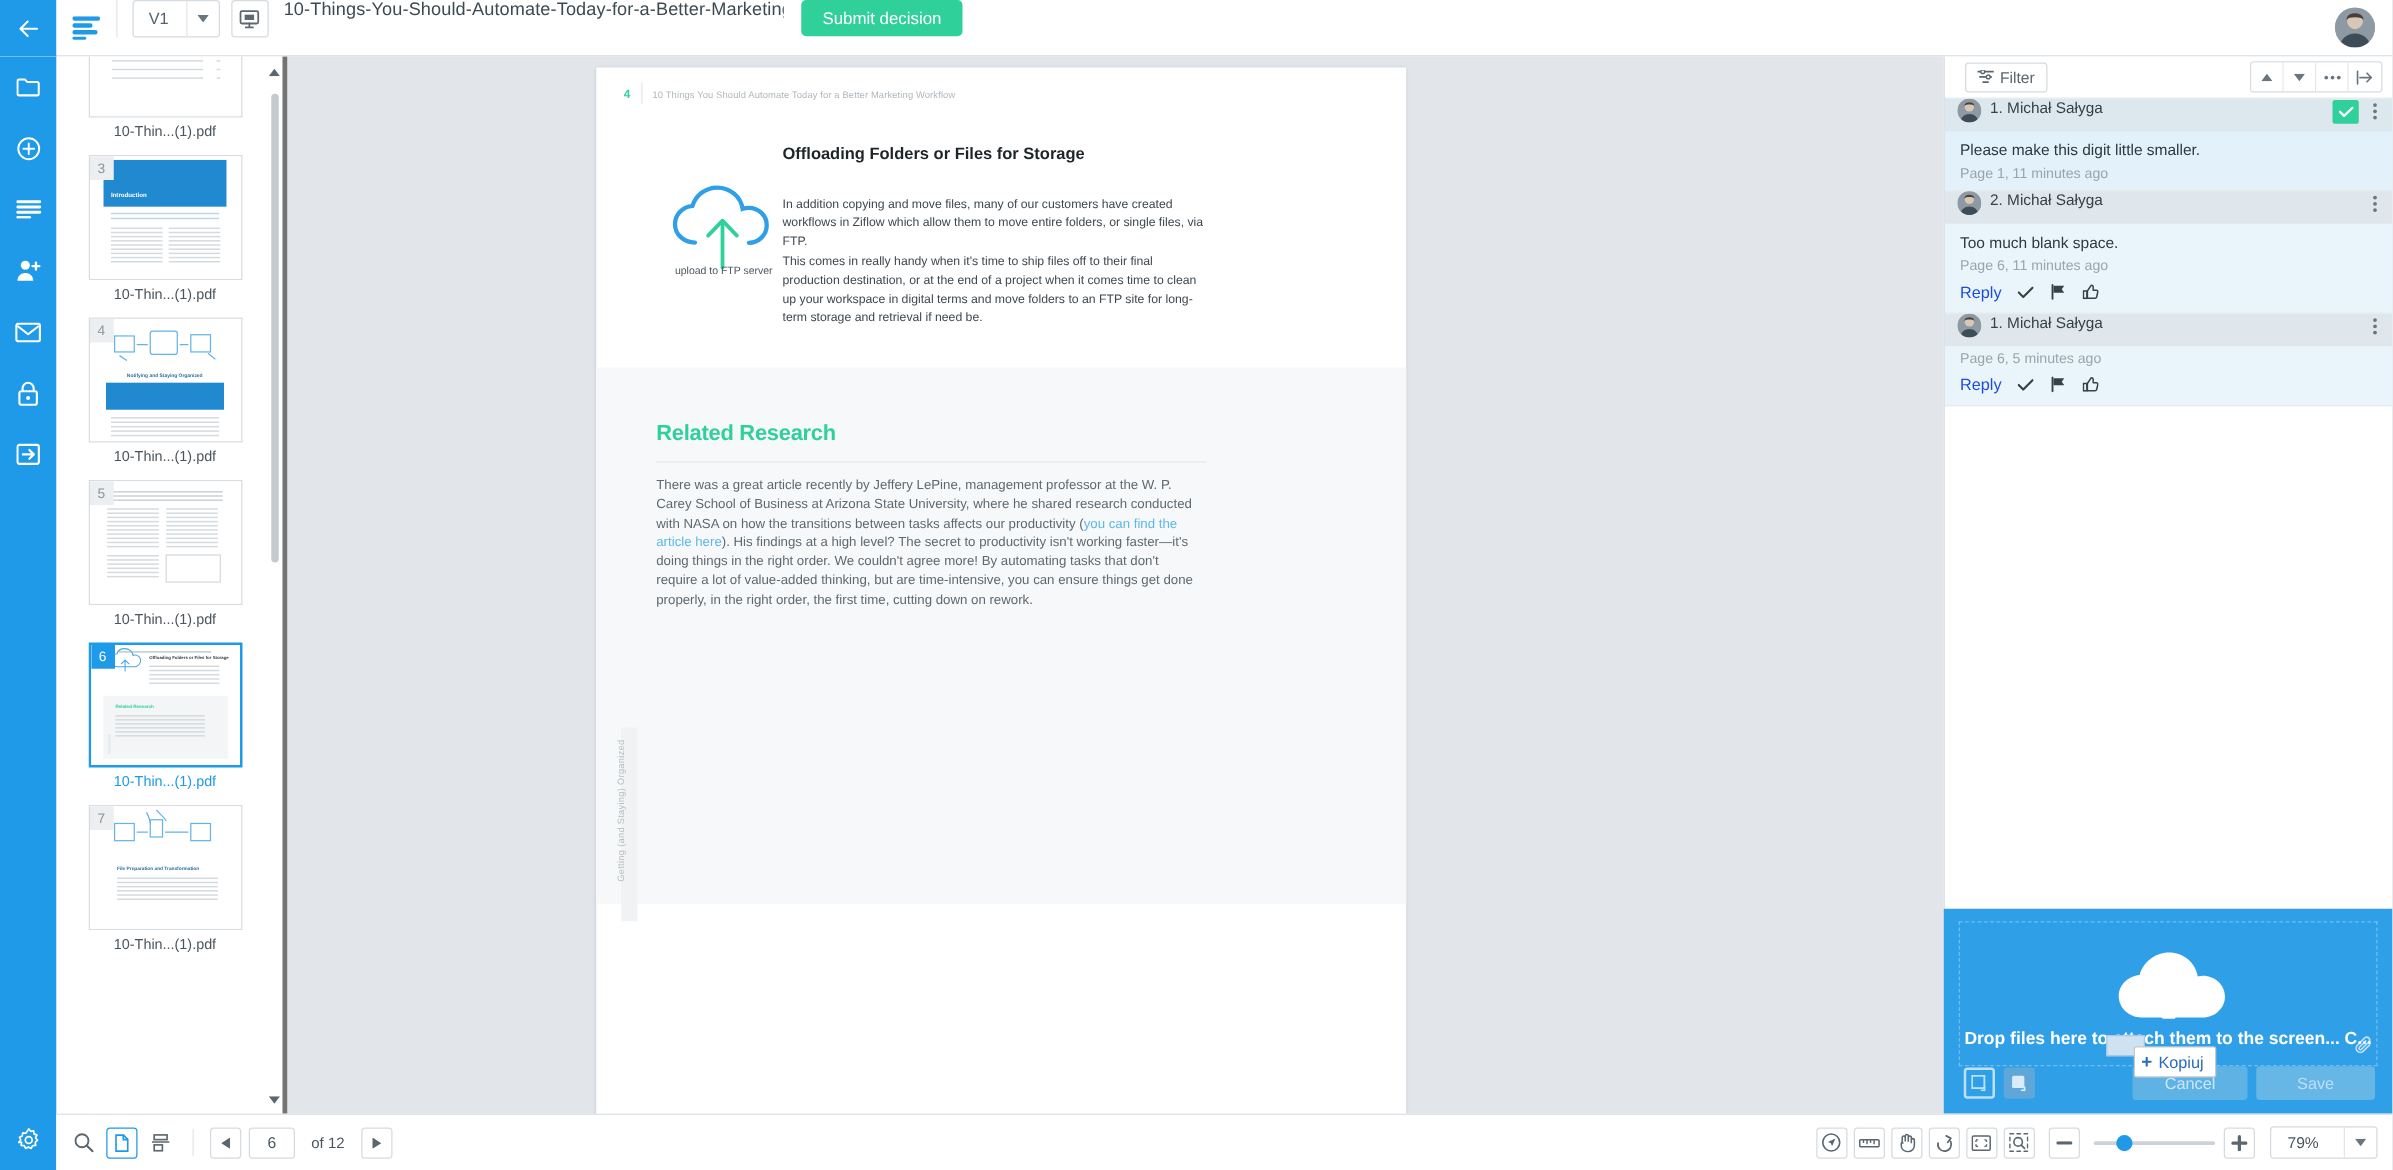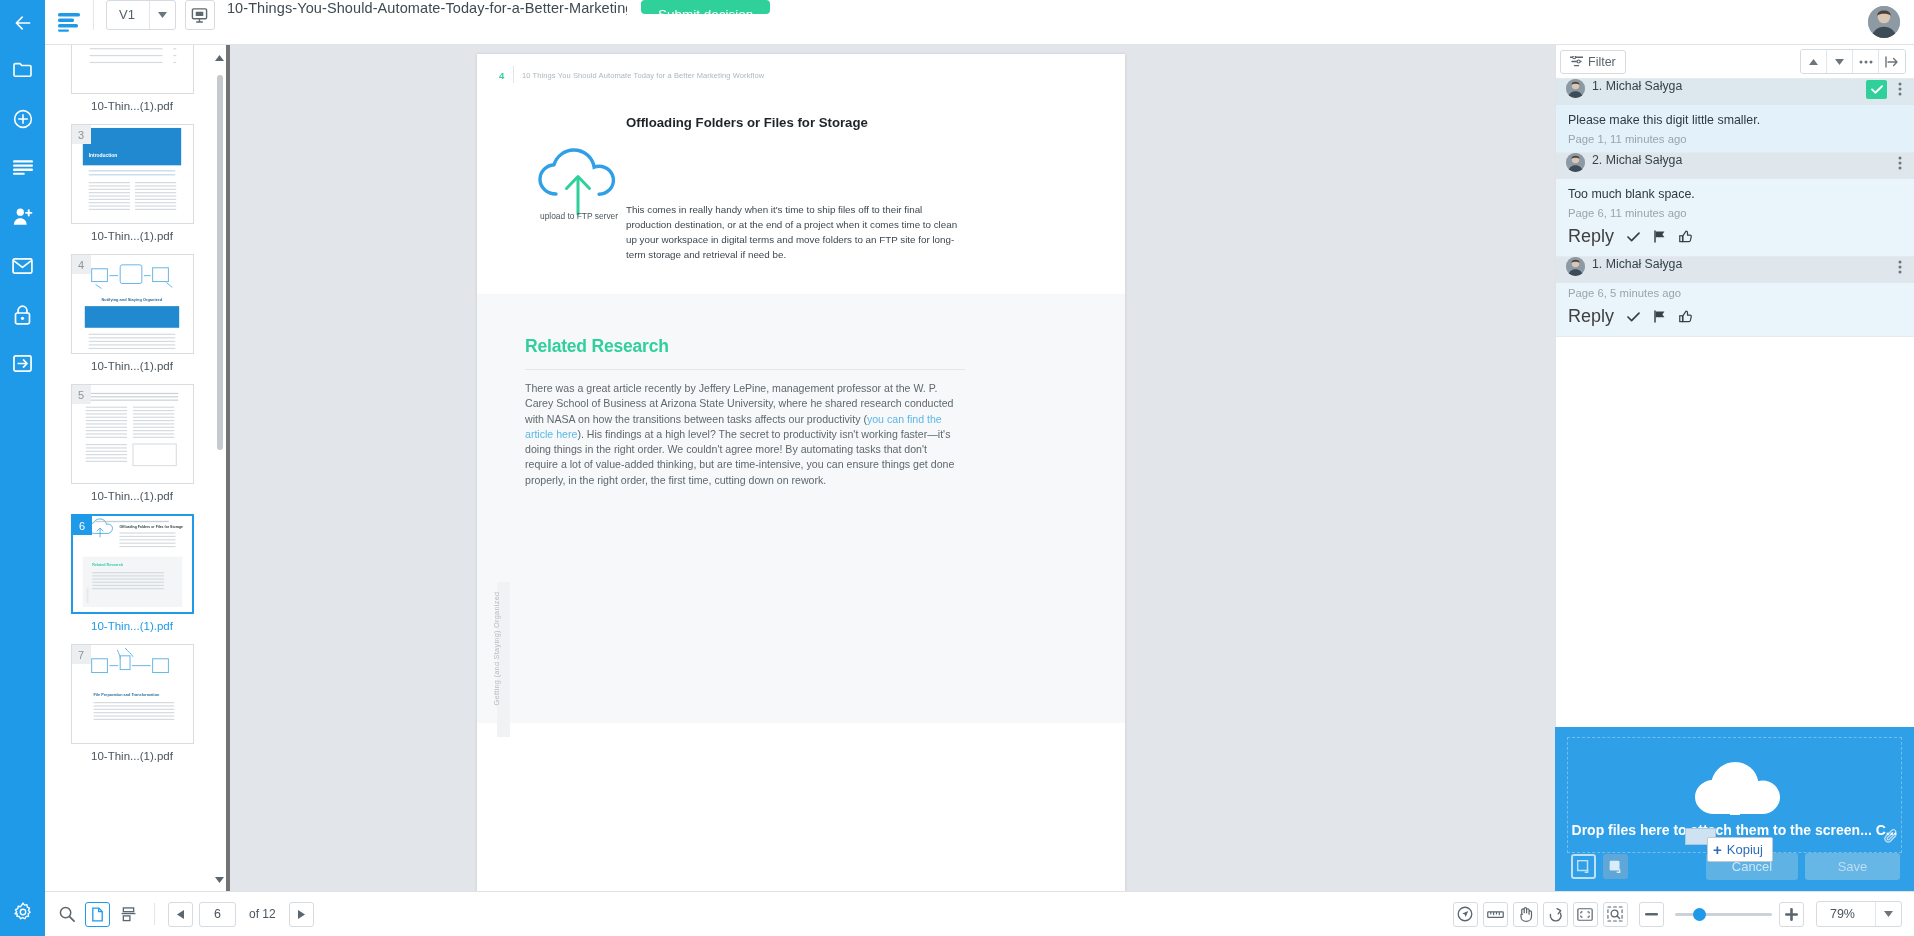--- a/index.html
+++ b/index.html
@@ -38,21 +38,21 @@
     display:flex; align-items:center; justify-content:center; }
   .mon-btn {
     margin-left:9px; width:30px; height:30px; border:1px solid #d5dbe0; border-radius:3px;
     background:#fff; display:flex; align-items:center; justify-content:center; cursor:pointer;
   }
   .doc-title {
     margin-left:12px; font-size:14.5px; color:#3e4a52; letter-spacing:.1px;
     max-width:400px; white-space:nowrap; overflow:hidden;
   }
   .submit-btn {
-    margin-left:14px; height:14px; padding:0 17px; border:none; border-radius:4px;
+    margin-left:14px; height:29px; padding:0 17px; border:none; border-radius:4px;
     background:#2fd09a; color:#fff; font-size:13.5px; font-family:inherit;
     cursor:pointer; line-height:29px;
   }
   .avatar-top {
     position:absolute; right:14px; top:6px; width:32px; height:32px; border-radius:50%;
     overflow:hidden; background:#9fb0bb; cursor:pointer;
   }
 
   
   .rail {
@@ -112,21 +112,21 @@
     transform:rotate(-90deg); transform-origin:center;
     font-size:7.4px; color:#b6bdc2; letter-spacing:.25px; text-align:center;
   }
   .side-band { position:absolute; left:20px; top:528px; width:13px; height:155px; background:#f0f2f3; }
 
   
   .cpanel {
     position:absolute; right:0; top:45px; width:359px; height:846px;
     background:#fff; border-left:1px solid #dfe3e7; z-index:30;
   }
-  .cp-head { height:34px; display:flex; align-items:center; padding:0 8px 0 4px; border-bottom:1px solid #e7eaed;}
+  .cp-head { height:34px; display:flex; align-items:center; padding:0 8px 0 16px; border-bottom:1px solid #e7eaed;}
   .filter-btn {
     display:flex; align-items:center; gap:5px; height:24px; padding:0 9px;
     border:1px solid #d5dbe0; border-radius:3px; background:#fff;
     font-size:12.5px; color:#5b666e; cursor:pointer; font-family:inherit;
   }
   .cp-tools { margin-left:auto; display:flex; border:1px solid #d5dbe0; border-radius:3px; overflow:hidden; }
   .cp-tool { width:26px; height:23px; display:flex; align-items:center; justify-content:center;
     border-right:1px solid #e2e6ea; background:#fff; cursor:pointer; }
   .cp-tool:last-child { border-right:none; }
 
@@ -136,21 +136,21 @@
   .cmt-top.active { background:#dde8ee; }
   .cmt-av { width:19px; height:19px; border-radius:50%; overflow:hidden; background:#9fb0bb; flex:0 0 19px; }
   .cmt-name { margin-left:7px; font-size:12.3px; color:#36424a; }
   .cmt-right { margin-left:auto; display:flex; align-items:center; gap:5px; }
   .chk-badge { width:21px; height:19px; background:#2fd09a; border-radius:2px;
     display:flex; align-items:center; justify-content:center; cursor:pointer; }
   .kebab { width:16px; height:20px; display:flex; align-items:center; justify-content:center; cursor:pointer;}
   .cmt-body { font-size:12.4px; color:#2e3940; padding:8px 12px 2px 12px; }
   .cmt-meta { font-size:11.3px; color:#9aa4ab; padding:4px 12px 7px 12px; }
   .cmt-actions { display:flex; align-items:center; gap:13px; padding:0 12px 9px 12px; }
-  .cmt-actions .reply { font-size:18px; color:#404040; cursor:pointer; }
+  .cmt-actions .reply { font-size:13px; color:#1d4ed8; cursor:pointer; }
   .act-ic { cursor:pointer; display:flex; align-items:center;}
 
   
   .dropzone {
     position:absolute; right:0; bottom:45px; width:359px; height:164px;
     background:#2f9fe8; z-index:45;
   }
   .dz-dash {
     position:absolute; left:12px; top:10px; right:12px; height:116px;
     border:1px dashed #73bdee;
@@ -508,20 +508,21 @@
 
       <div style="position:absolute;left:45px;top:88px;">
         <svg width="112" height="78" viewBox="0 0 112 78">
           <path d="M34 52c-9 0-16-6.5-16-14.7 0-7.6 6-13.9 14-14.6C34.5 14.4 42.3 8 51.8 8c10.3 0 18.9 7.4 20.3 17.1 1.5-.6 3.2-.9 5-.9 7.9 0 14.3 6.3 14.3 14s-6.4 14-14.3 14" fill="none" stroke="#2f9fe8" stroke-width="3.4" stroke-linecap="round"></path>
           <path d="M56 72V36" stroke="#2fd09a" stroke-width="3" stroke-linecap="round"></path>
           <path d="M44.5 46.5L56 34.5l11.5 12" fill="none" stroke="#2fd09a" stroke-width="3" stroke-linecap="round" stroke-linejoin="round"></path>
         </svg>
       </div>
       <div class="cloud-cap">upload to FTP server</div>
 
+      <div class="body-p" style="top:102px;">In addition copying and move files, many of our customers have created workflows in Ziflow which allow them to move entire folders, or single files, via FTP.</div>
       <div class="body-p" style="top:148px;">This comes in really handy when it's time to ship files off to their final production destination, or at the end of a project when it comes time to clean up your workspace in digital terms and move folders to an FTP site for long-term storage and retrieval if need be.</div>
 
       <div class="band"></div>
       <div class="side-band"></div>
       <div class="vert-text">Getting (and Staying) Organized</div>
 
       <div class="rr-title">Related Research</div>
       <div class="rr-rule"></div>
       <div class="rr-body"><span>There was a great article recently by Jeffery LePine, management professor at the W. P. Carey School of Business at Arizona State University, where he shared research conducted with NASA on how the transitions between tasks affects our productivity (</span><a href="#">you can find the article here</a><span>). His findings at a high level? The secret to productivity isn't working faster—it's doing things in the right order. We couldn't agree more! By automating tasks that don't require a lot of value-added thinking, but are time-intensive, you can ensure things get done properly, in the right order, the first time, cutting down on rework.</span></div>
     </div>

